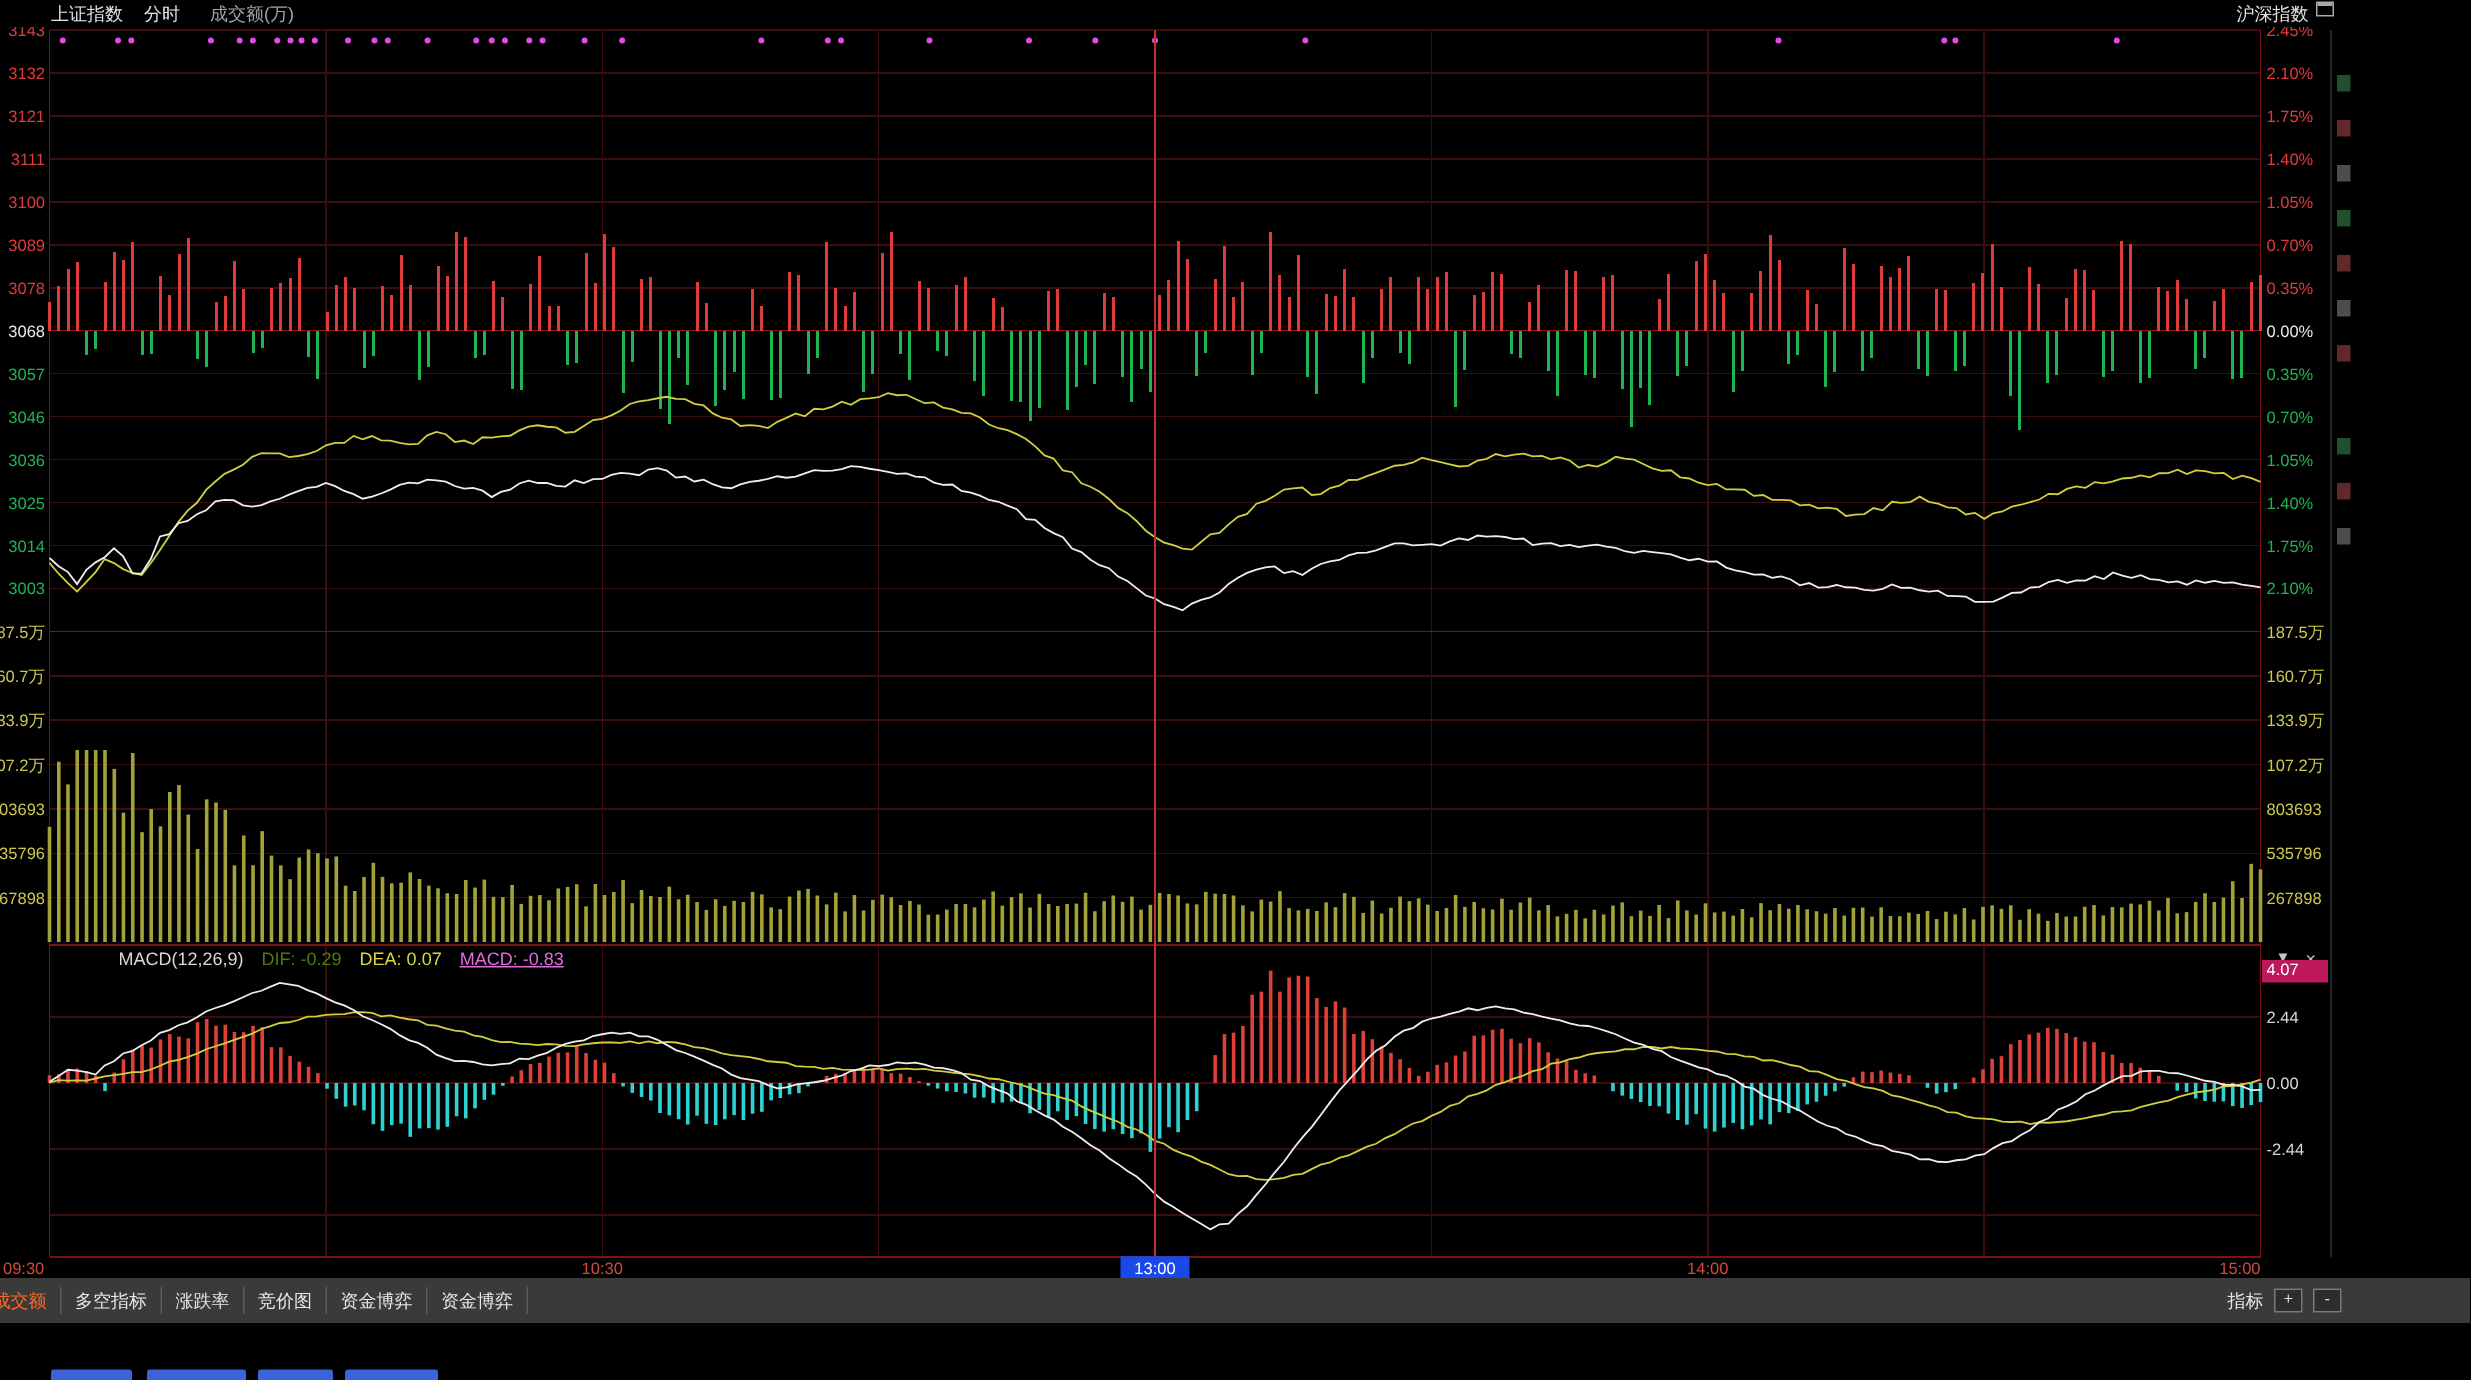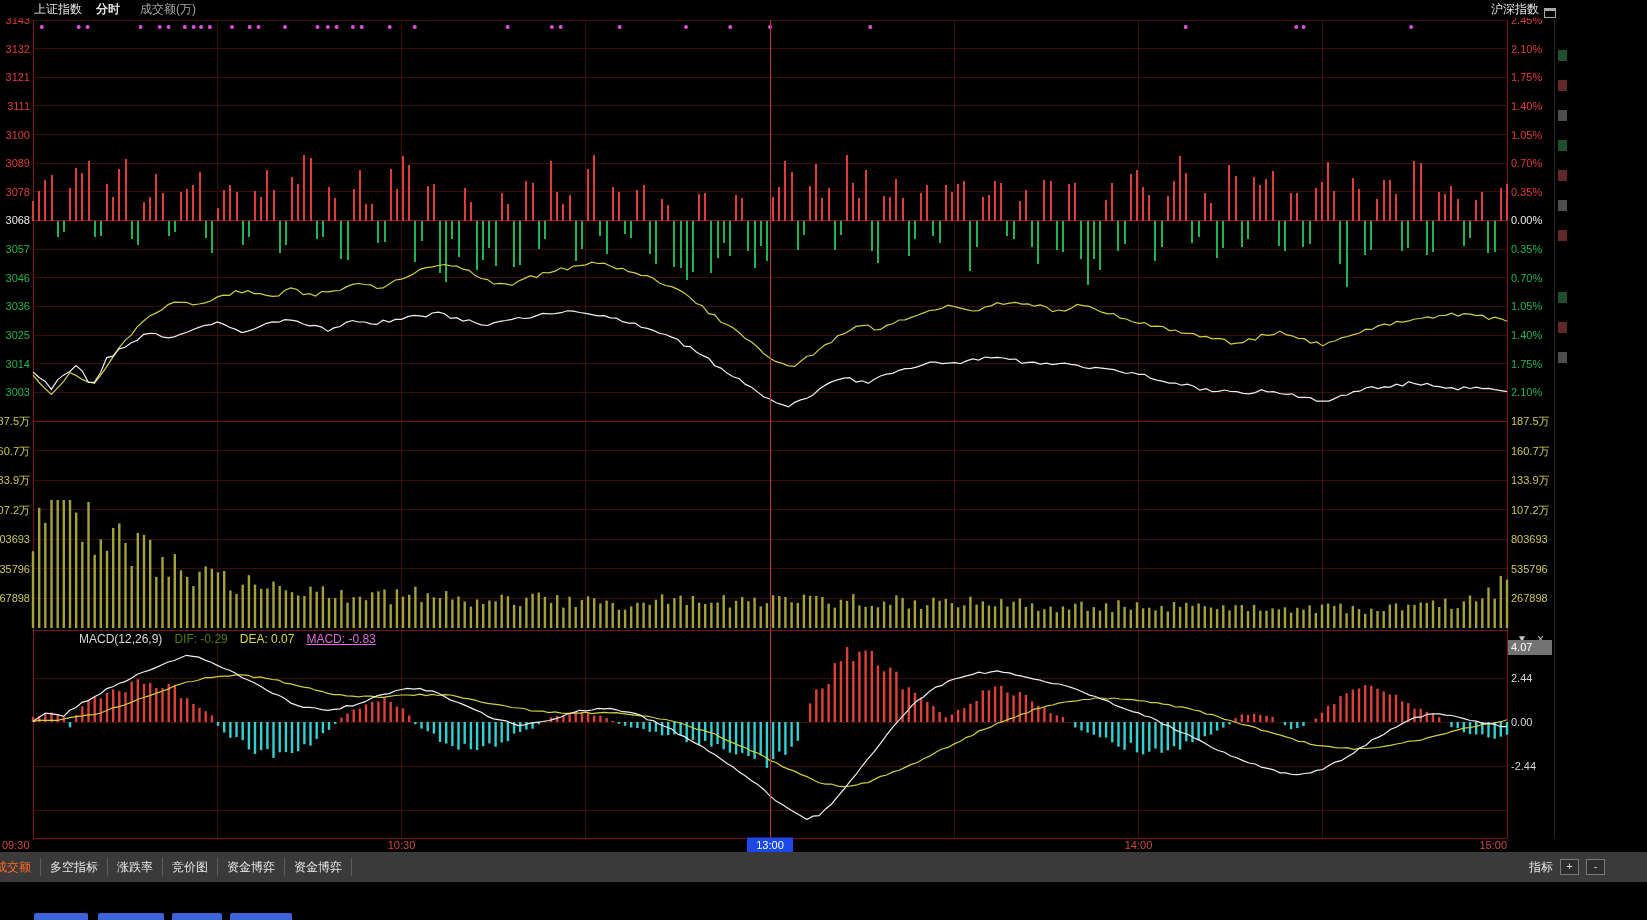--- a/index.html
+++ b/index.html
@@ -2,41 +2,41 @@
 <html><head>
 <meta charset="utf-8">
 <style>
   html,body{margin:0;padding:0;background:#000;}
   #app{position:relative;width:1647px;height:920px;background:#000;overflow:hidden;
        font-family:"Liberation Sans","DejaVu Sans",sans-serif;}
   svg text{font-family:"Liberation Sans","DejaVu Sans",sans-serif;}
   #topbar{position:absolute;top:0;left:0;width:1647px;height:18px;display:flex;align-items:center;
           font-size:12px;color:#e2e2e2;z-index:6;background:#000;}
   #topbar .t1{margin-left:34px;}
-  #topbar .t2{margin-left:14px;font-weight:bold;}
+  #topbar .t2{margin-left:14px;}
   #topbar .t3{margin-left:20px;color:#a3a3a3;}
-  #topbar .right{margin-left:auto;display:flex;align-items:flex-end;padding-right:91px;gap:5px;}
+  #topbar .right{margin-left:auto;display:flex;align-items:flex-start;padding-right:91px;gap:5px;}
   .winicon{display:inline-block;width:10px;height:8px;border:1px solid #a8a8a8;position:relative;}
   .winicon::before{content:"";position:absolute;left:0;top:0;width:100%;height:2px;background:#a8a8a8;}
   #macd-row{position:absolute;left:36px;top:630px;width:1465px;height:17px;display:flex;align-items:center;
             font-size:12px;z-index:5;margin-left:43px;}
   #macd-row .m-name{color:#d8d8d8;}
   #macd-row .m-dif{color:#4d7c0f;margin-left:12px;}
   #macd-row .m-dea{color:#d8d83c;margin-left:12px;}
   #macd-row .m-macd{color:#e06ae0;margin-left:12px;text-decoration:underline;}
   #macd-row .m-icons{margin-left:auto;display:flex;gap:10px;color:#c4c4c4;font-size:10px;align-items:center;}
   #macd-row .m-icons span{cursor:default;}
-  #macd-cursor{position:absolute;left:1508px;top:640px;min-width:38px;height:15px;background:#737373;color:#fff;
+  #macd-cursor{position:absolute;left:1508px;top:640px;min-width:38px;height:15px;background:#be185d;color:#fff;
                font-size:11px;line-height:15px;padding:0 3px;z-index:5;}
   #toolbar{position:absolute;left:0;top:852px;width:1647px;height:30px;background:#3a3a3a;display:flex;
            align-items:center;font-size:12px;color:#e6e6e6;z-index:6;overflow:hidden;}
   .tb-tab{padding:0 9px;border-right:1px solid #5c5c5c;white-space:nowrap;line-height:18px;}
   .tb-tab:first-child{margin-left:-14px;}
   .tb-tab.active{color:#ff6a22;}
-  #tb-right{margin-left:auto;display:flex;align-items:center;gap:7px;padding-right:42px;}
+  #tb-right{margin-left:auto;display:flex;align-items:center;gap:7px;padding-right:86px;}
   .tb-btn{width:17px;height:14px;background:#2d2d2d;border:1px solid #7a7a7a;color:#ddd;font-size:11px;
           line-height:12px;text-align:center;}
   #bottom-strip{position:absolute;left:0;top:870px;width:1647px;height:50px;background:#000;overflow:hidden;}
   .blue-stub{position:absolute;bottom:-5px;height:12px;background:#3c64d8;border-radius:2px;}
 </style>
 </head>
 <body>
 
 <div id="app">
 

